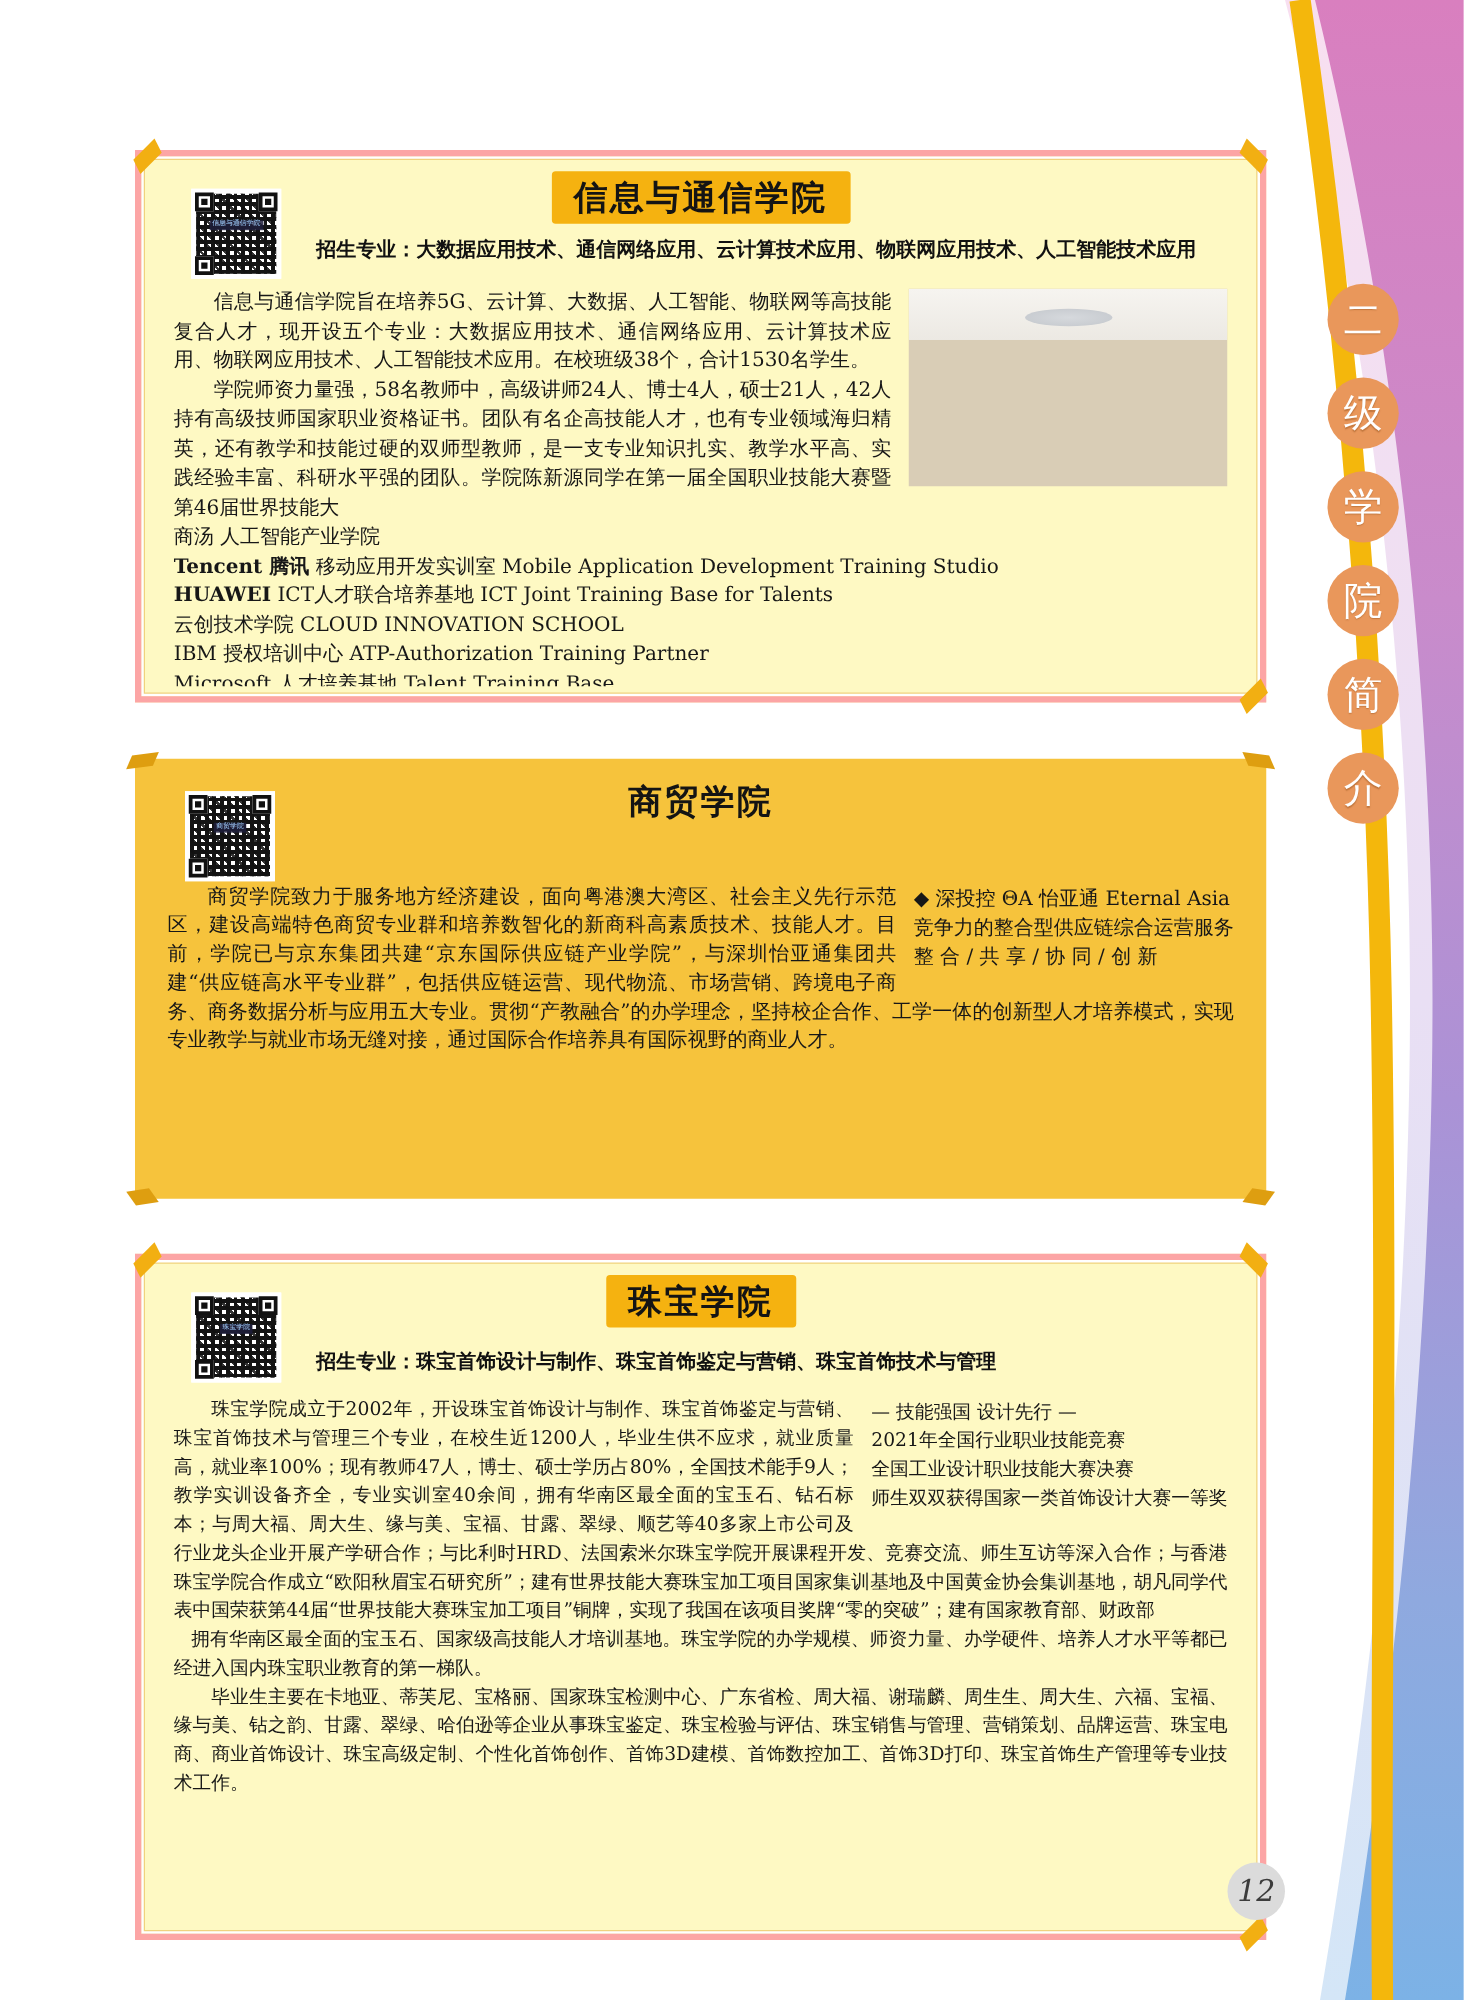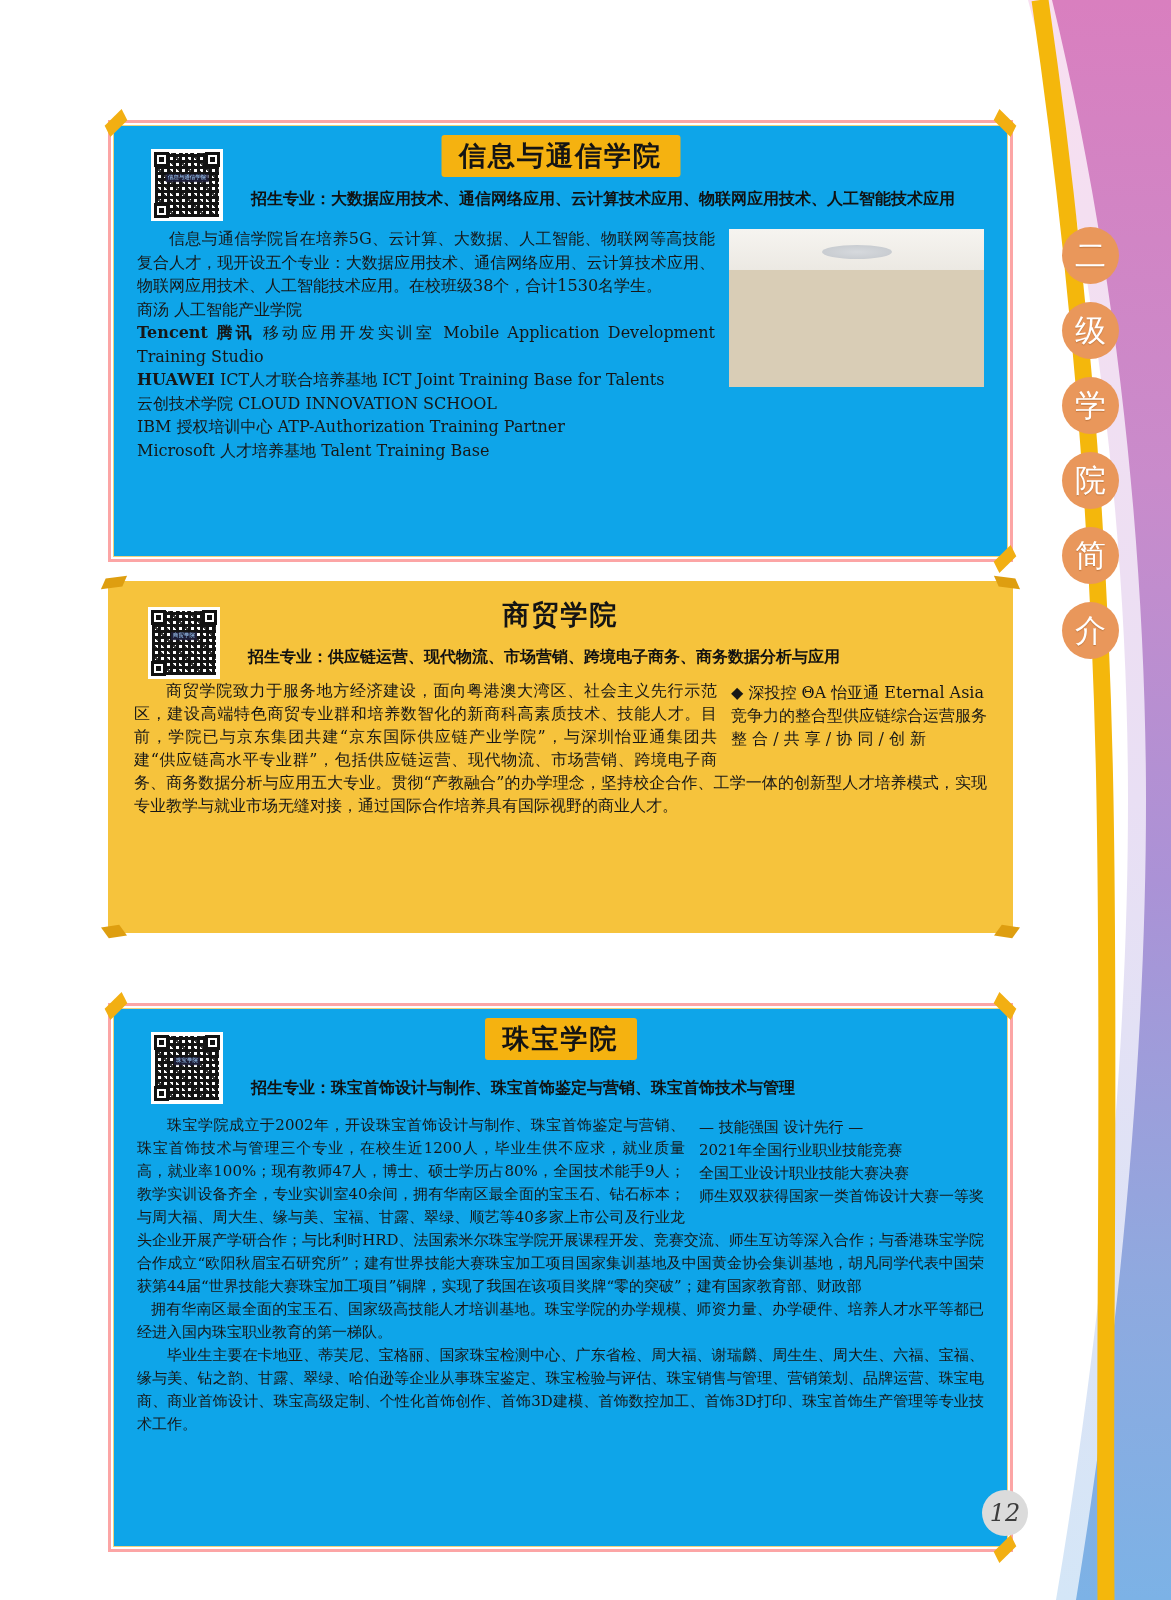--- a/index.html
+++ b/index.html
@@ -15,26 +15,26 @@
     font:31px "DejaVu Serif",serif;z-index:3;text-shadow:0 1px 1px rgba(120,60,10,.35);
   }
   #pageNum{
     position:absolute;left:982px;top:1490px;width:46px;height:46px;border-radius:50%;
     background:#DBDBDB;display:flex;align-items:center;justify-content:center;
     font:italic 24px "DejaVu Serif",serif;color:#3c3c3c;z-index:3;
   }
   
   .section{position:absolute;left:108px;width:905px;z-index:2;box-sizing:border-box;}
   .framed{
-    border:3px solid #fca5a5;background:#0ea5e9;
+    border:5px solid #fca5a5;background:#fef9c3;
     box-shadow:inset 0 0 0 2px #ffffff, inset 0 0 0 3px #F0D27E;
     text-decoration:underline;
   }
   #sec1{top:120px;height:442px;}
-  #sec2{top:581px;height:352px;background:#F6C33C;padding-left:12px;}
+  #sec2{top:607px;height:352px;background:#F6C33C;padding-left:12px;}
   #sec3{top:1003px;height:549px;}
   .orn{position:absolute;width:24px;height:12px;background:#F2AF12;z-index:4;}
   .orn.tl{left:-7px;top:-6px;transform:rotate(-45deg) skewX(-18deg);}
   .orn.tr{right:-7px;top:-6px;transform:rotate(45deg) skewX(18deg);}
   .orn.br{right:-7px;bottom:-6px;transform:rotate(-45deg) skewX(-18deg);}
   .fold{position:absolute;width:20px;height:11px;background:#DE9E10;}
   .fold.tl{left:-4px;top:-4px;transform:skewX(-30deg) rotate(-8deg);}
   .fold.tr{right:-4px;top:-4px;transform:skewX(30deg) rotate(8deg);}
   .fold.bl{left:-4px;bottom:-4px;transform:skewX(30deg) rotate(-8deg);}
   .fold.br{right:-4px;bottom:-4px;transform:skewX(-30deg) rotate(8deg);}
@@ -201,20 +201,21 @@
   </div>
   <div class="title-banner">信息与通信学院</div>
   <div class="majors">招生专业：大数据应用技术、通信网络应用、云计算技术应用、物联网应用技术、人工智能技术应用</div>
   <div class="body">
     <div id="photo1" class="ph-right">
       <div class="c-ceil"></div>
       <div class="c-wall"><span class="hw"></span></div>
       <div class="c-room"></div>
     </div>
     <p class="para">信息与通信学院旨在培养5G、云计算、大数据、人工智能、物联网等高技能复合人才，现开设五个专业：大数据应用技术、通信网络应用、云计算技术应用、物联网应用技术、人工智能技术应用。在校班级38个，合计1530名学生。</p>
+    <p class="para">学院师资力量强，58名教师中，高级讲师24人、博士4人，硕士21人，42人持有高级技师国家职业资格证书。团队有名企高技能人才，也有专业领域海归精英，还有教学和技能过硬的双师型教师，是一支专业知识扎实、教学水平高、实践经验丰富、科研水平强的团队。学院陈新源同学在第一届全国职业技能大赛暨第46届世界技能大</p>
     <div id="logos">
       <div class="plaque plq-gold">
         <span class="pl-brand">商汤</span>
         <span class="pl-title">人工智能产业学院</span>
         <span class="pl-sub"></span>
       </div>
       <div class="plaque plq-silver">
         <span class="pl-brand"><b>Tencent 腾讯</b><i class="eco"></i></span>
         <span class="pl-title">移动应用开发实训室</span>
         <span class="pl-sub">Mobile Application Development Training Studio</span>
@@ -249,21 +250,20 @@
   <i class="fold bl"></i>
   <i class="fold br"></i>
   <div class="qr">
     <span class="qr-noise"></span>
     <span class="f f1"></span>
     <span class="f f2"></span>
     <span class="f f3"></span>
     <span class="qr-label">商贸学院</span>
   </div>
   <div class="title-plain">商贸学院</div>
-  <div class="majors">招生专业：供应链运营、现代物流、市场营销、跨境电子商务、商务数据分析与应用</div>
   <div class="body">
     <div id="photo2" class="ph-right">
       <div class="p2-brands">
         <span>◆ 深投控</span>
         <span>ΘΑ 怡亚通 Eternal Asia</span>
       </div>
       <div class="p2-banner">竞争力的整合型供应链综合运营服务</div>
       <div class="p2-slogan">整 合 / 共 享 / 协 同 / 创 新</div>
       <div class="p2-people">
         <i class="sil"></i><i class="sil"></i><i class="sil"></i><i class="sil"></i><i class="sil"></i><i class="sil"></i><i class="sil"></i><i class="sil"></i>

